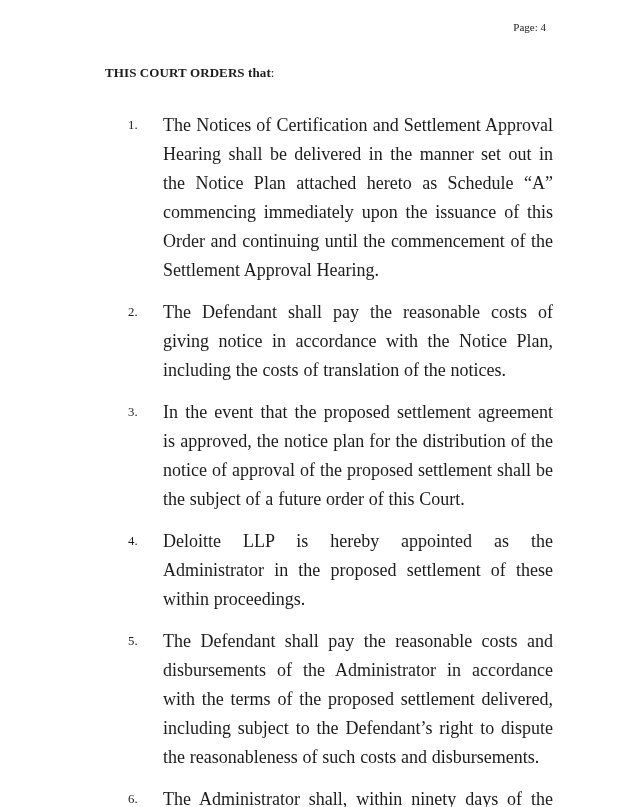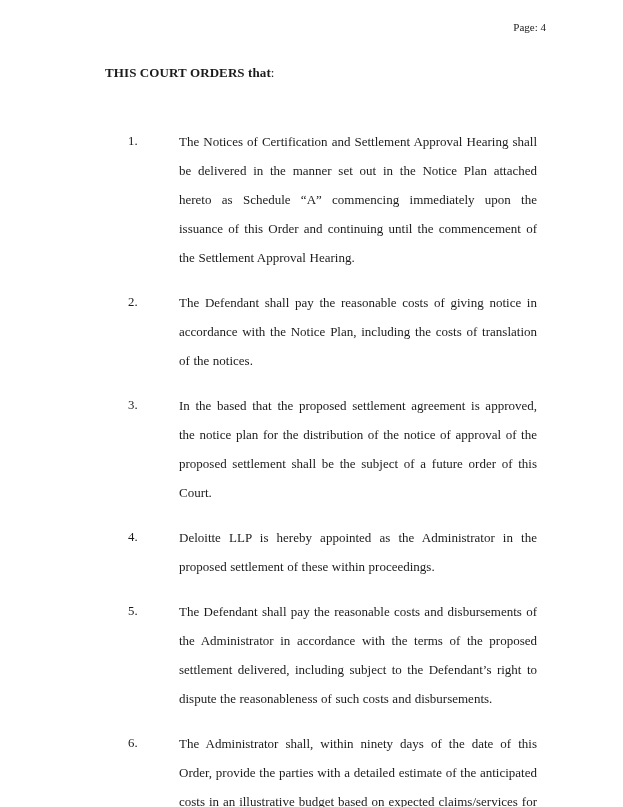--- a/index.html
+++ b/index.html
@@ -55,22 +55,22 @@
     margin: 0 0 13px 0;
   }
   .order-number {
     position: absolute;
     left: 0;
     top: 0;
     font-size: 12.8px;
     line-height: 29px;
   }
   .order-text {
-    margin: 16px;
-    font-size: 13px;
+    margin: 0;
+    font-size: 18px;
     line-height: 29px;
     text-align: justify;
     word-spacing: 0.3px;
   }
 </style>
 </head>
 <body>
 
 <div class="document">
 
@@ -85,21 +85,21 @@
       <p class="order-text">The Notices of Certification and Settlement Approval Hearing shall be delivered in the manner set out in the Notice Plan attached hereto as Schedule “A” commencing immediately upon the issuance of this Order and continuing until the commencement of the Settlement Approval Hearing.</p>
     </li>
 
     <li class="order-item">
       <span class="order-number">2.</span>
       <p class="order-text">The Defendant shall pay the reasonable costs of giving notice in accordance with the Notice Plan, including the costs of translation of the notices.</p>
     </li>
 
     <li class="order-item">
       <span class="order-number">3.</span>
-      <p class="order-text">In the based that the proposed settlement agreement is approved, the notice plan for the distribution of the notice of approval of the proposed settlement shall be the subject of a future order of this Court.</p>
+      <p class="order-text">In the event that the proposed settlement agreement is approved, the notice plan for the distribution of the notice of approval of the proposed settlement shall be the subject of a future order of this Court.</p>
     </li>
 
     <li class="order-item">
       <span class="order-number">4.</span>
       <p class="order-text">Deloitte LLP is hereby appointed as the Administrator in the proposed settlement of these within proceedings.</p>
     </li>
 
     <li class="order-item">
       <span class="order-number">5.</span>
       <p class="order-text">The Defendant shall pay the reasonable costs and disbursements of the Administrator in accordance with the terms of the proposed settlement delivered, including subject to the Defendant’s right to dispute the reasonableness of such costs and disbursements.</p>

